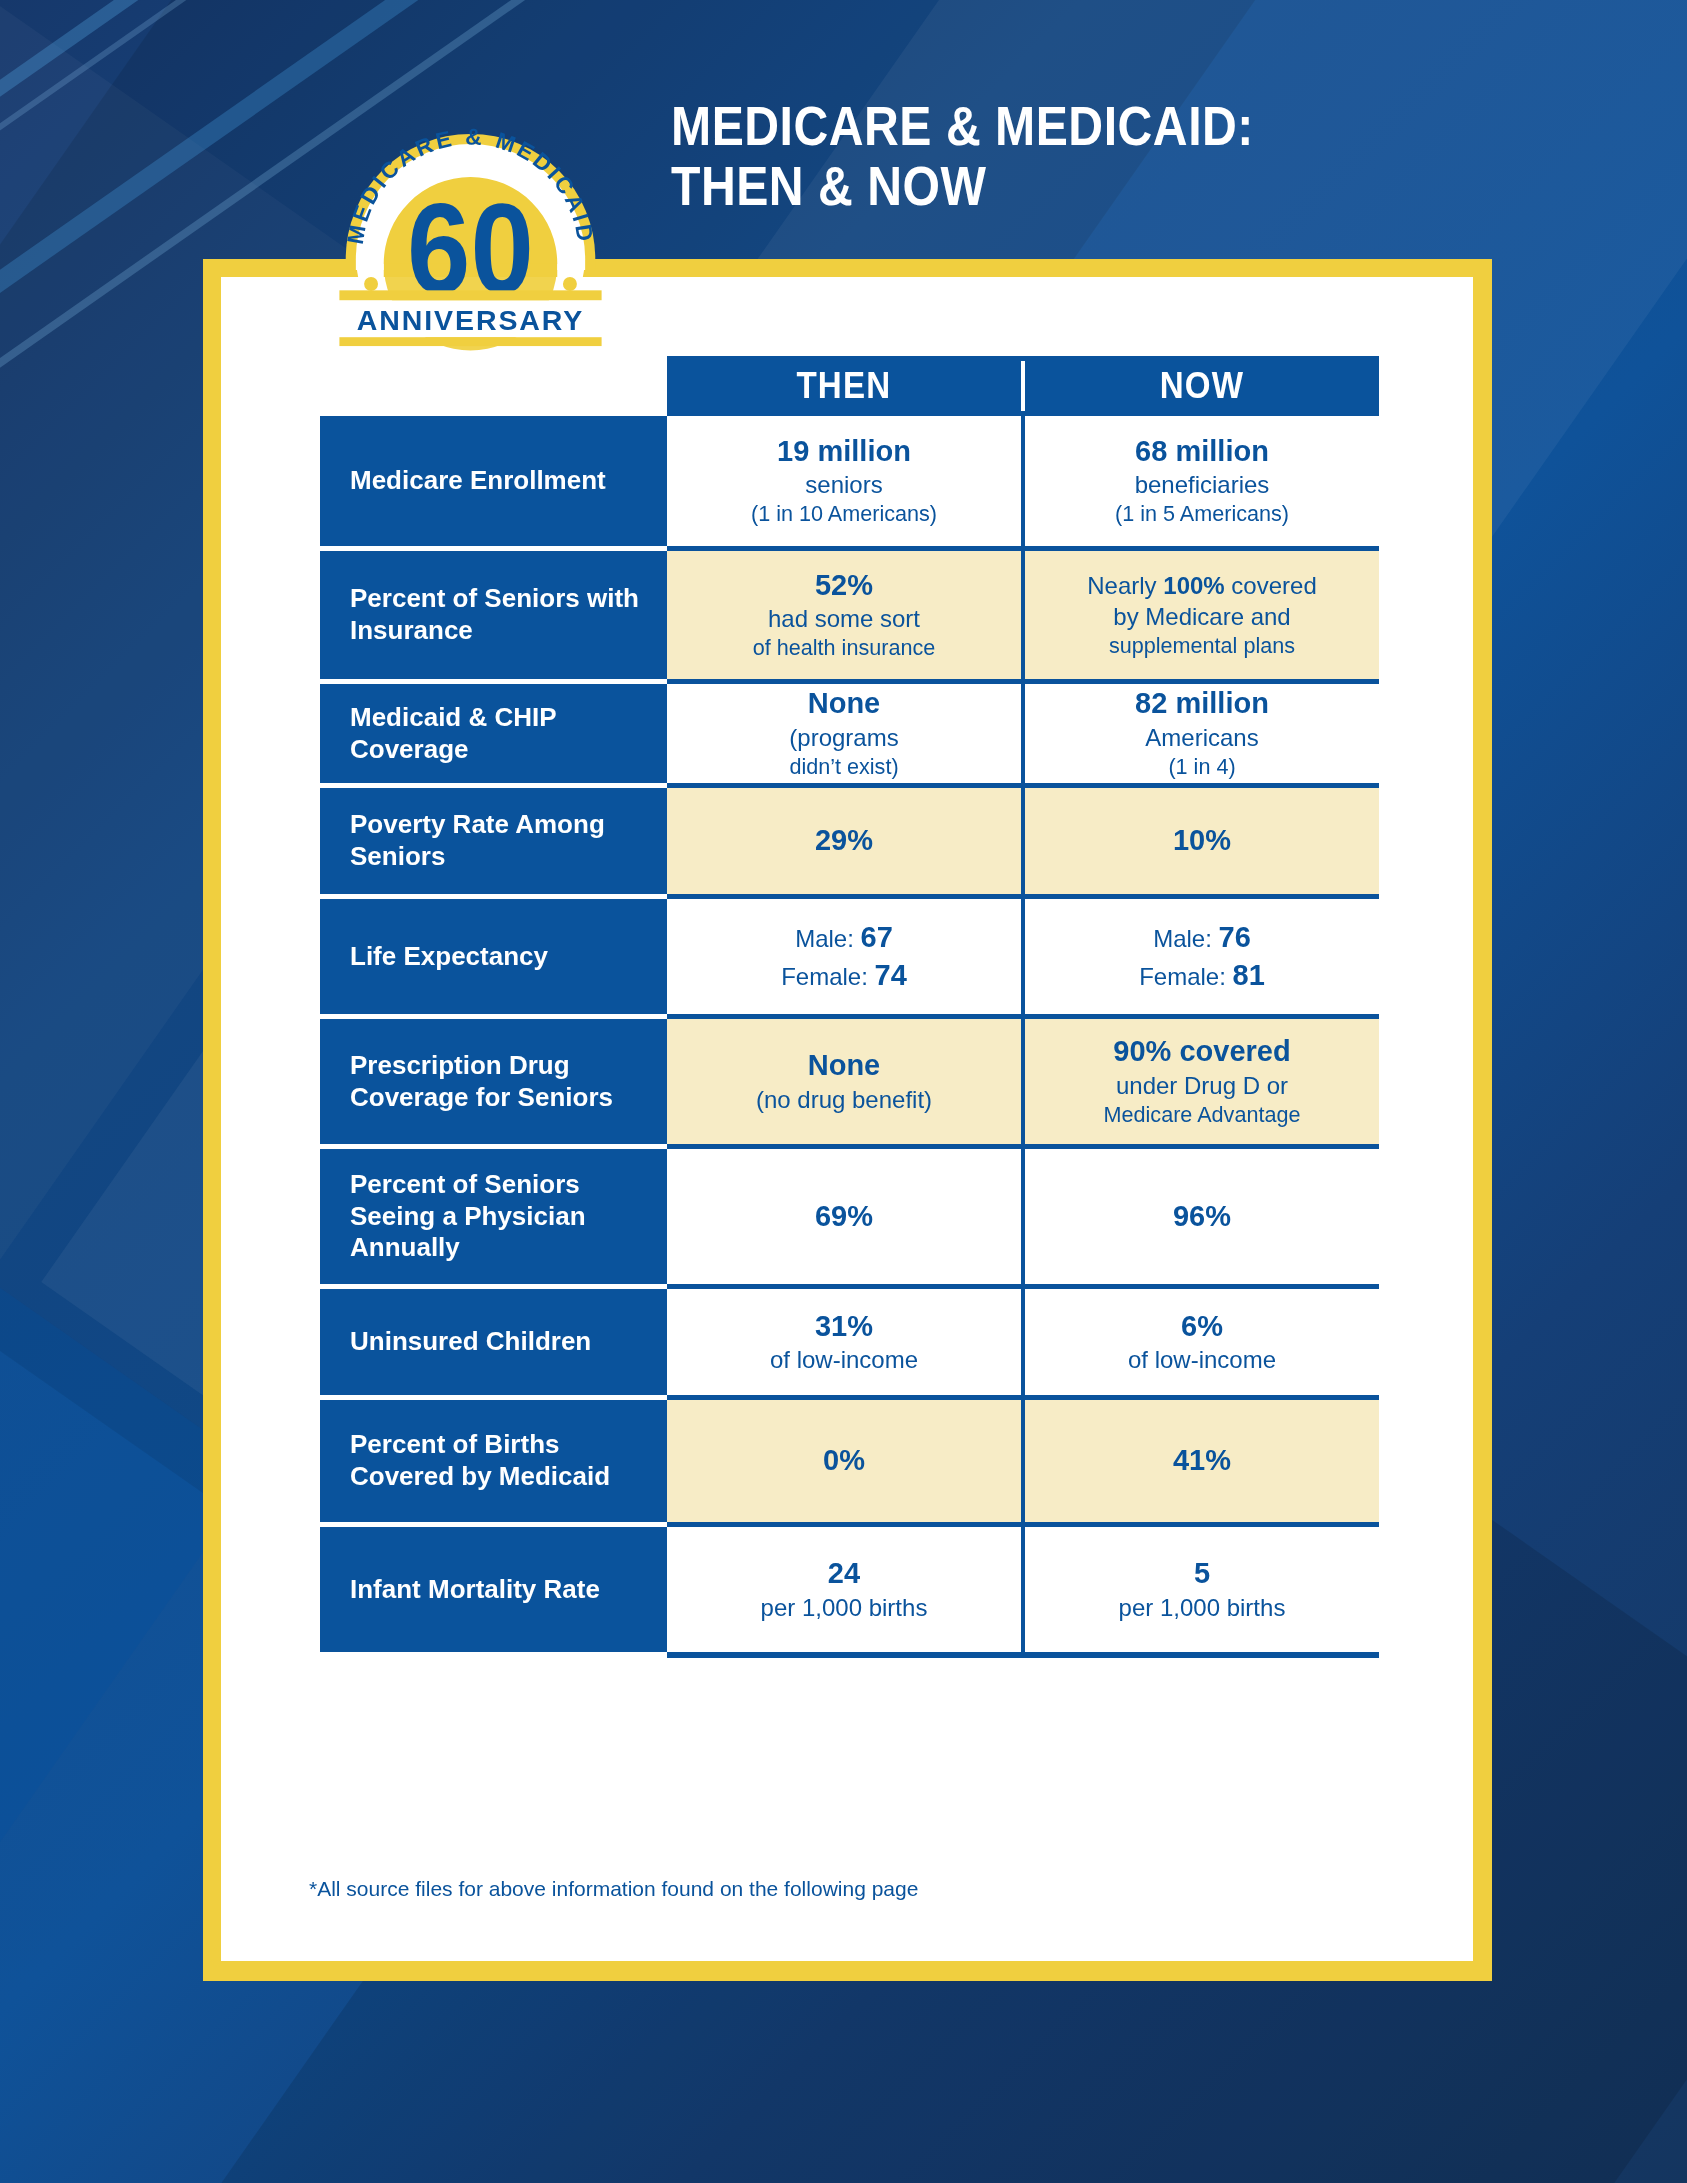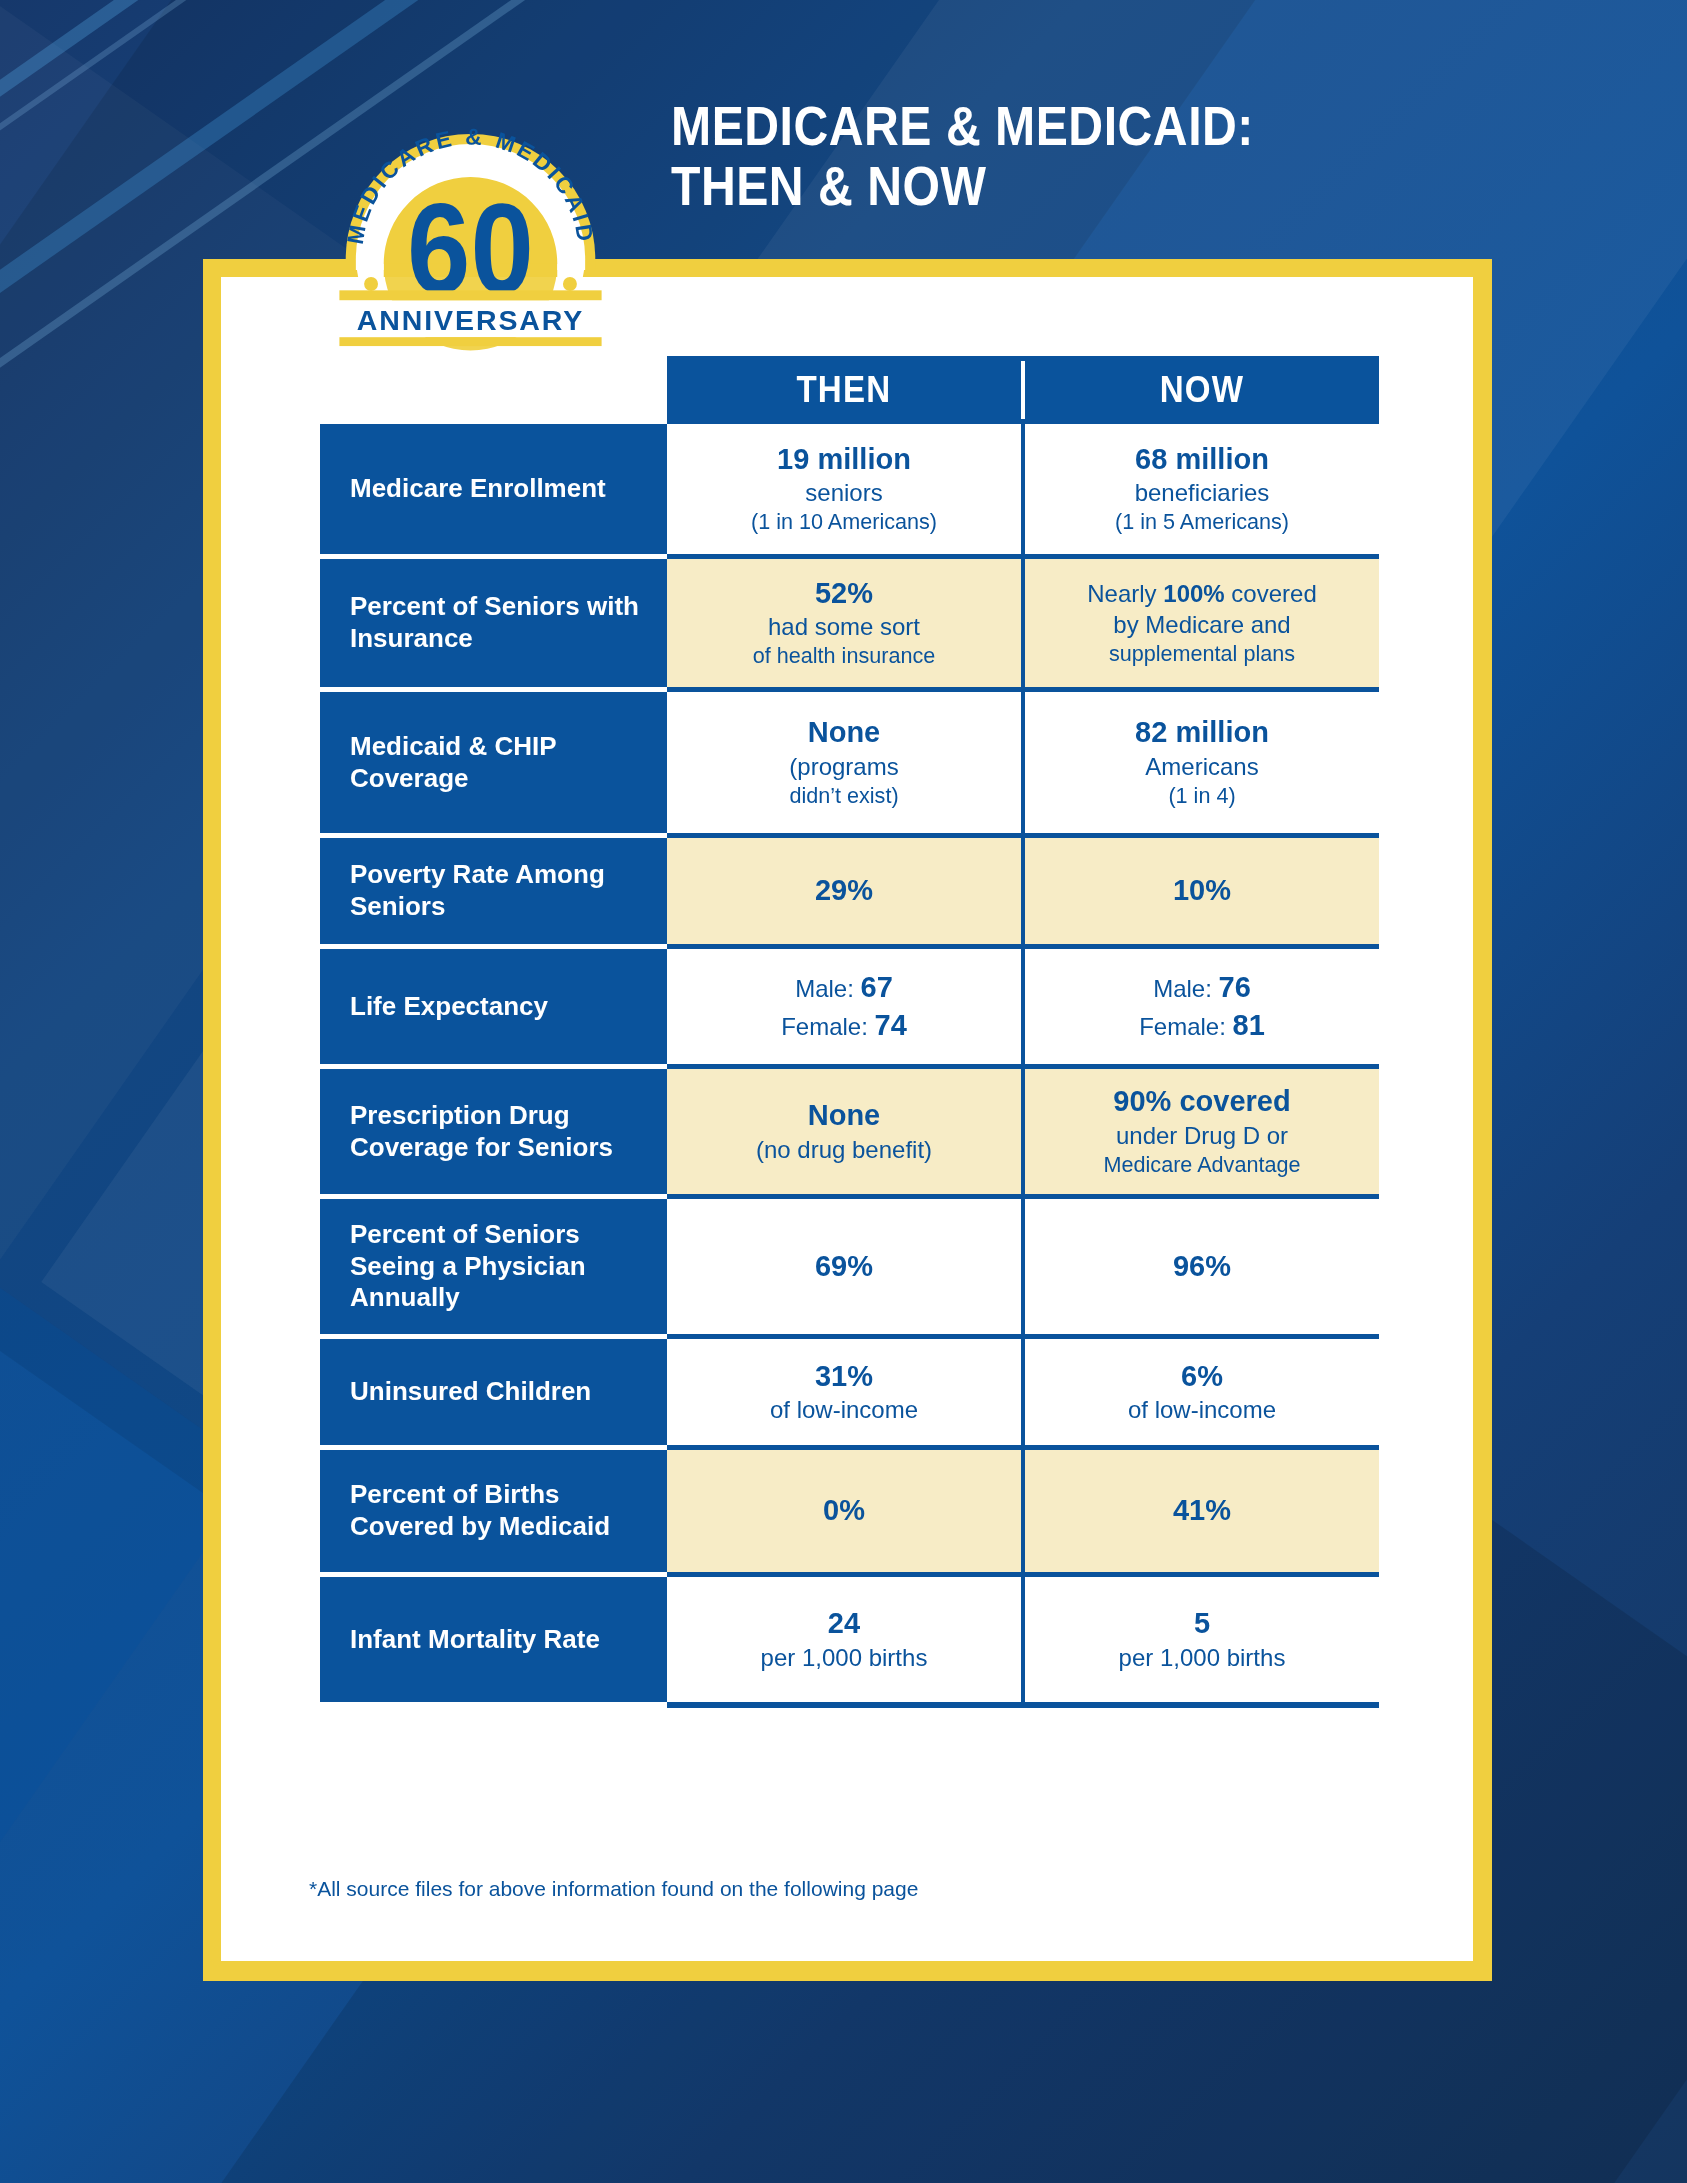--- a/index.html
+++ b/index.html
@@ -39,21 +39,21 @@
     position:absolute;left:203px;top:259px;width:1289px;height:1722px;
     background:#f0cf3f;
   }
   .card{
     position:absolute;left:221px;top:277px;width:1252px;height:1684px;
     background:#ffffff;
   }
 
   
   .table{position:absolute;left:320px;top:356px;width:1059px;}
-  .thead{display:flex;height:68px;margin-left:347px;width:712px;background:#0a539c;}
+  .thead{display:flex;height:60px;margin-left:347px;width:712px;background:#0a539c;}
   .thead .th{
     flex:1;display:flex;align-items:center;justify-content:center;
     color:#fff;font-weight:bold;font-size:36px;letter-spacing:1.3px;
     transform:scaleX(.92);
   }
   .thead .vdiv{width:4.4px;background:#ffffff;margin:5px 0;}
 
   .row{display:flex;position:relative;}
   .row + .row{margin-top:0;}
   .lab{
@@ -180,21 +180,21 @@
               <div class="mid">had some sort</div>
               <div class="sm">of health insurance</div>
             </div>
             <div class="cell sep">
               <div class="mid">Nearly <b>100%</b> covered</div>
               <div class="mid">by Medicare and</div>
               <div class="sm">supplemental plans</div>
             </div>
           </div>
         </div>
-        <div class="row plain" style="height:146px">
+        <div class="row plain" style="height:104px">
           <div class="lab">Medicaid &amp; CHIP Coverage</div>
           <div class="cells">
             <div class="cell">
               <div class="big">None</div>
               <div class="mid">(programs</div>
               <div class="sm">didn’t exist)</div>
             </div>
             <div class="cell sep">
               <div class="big">82 million</div>
               <div class="mid">Americans</div>

